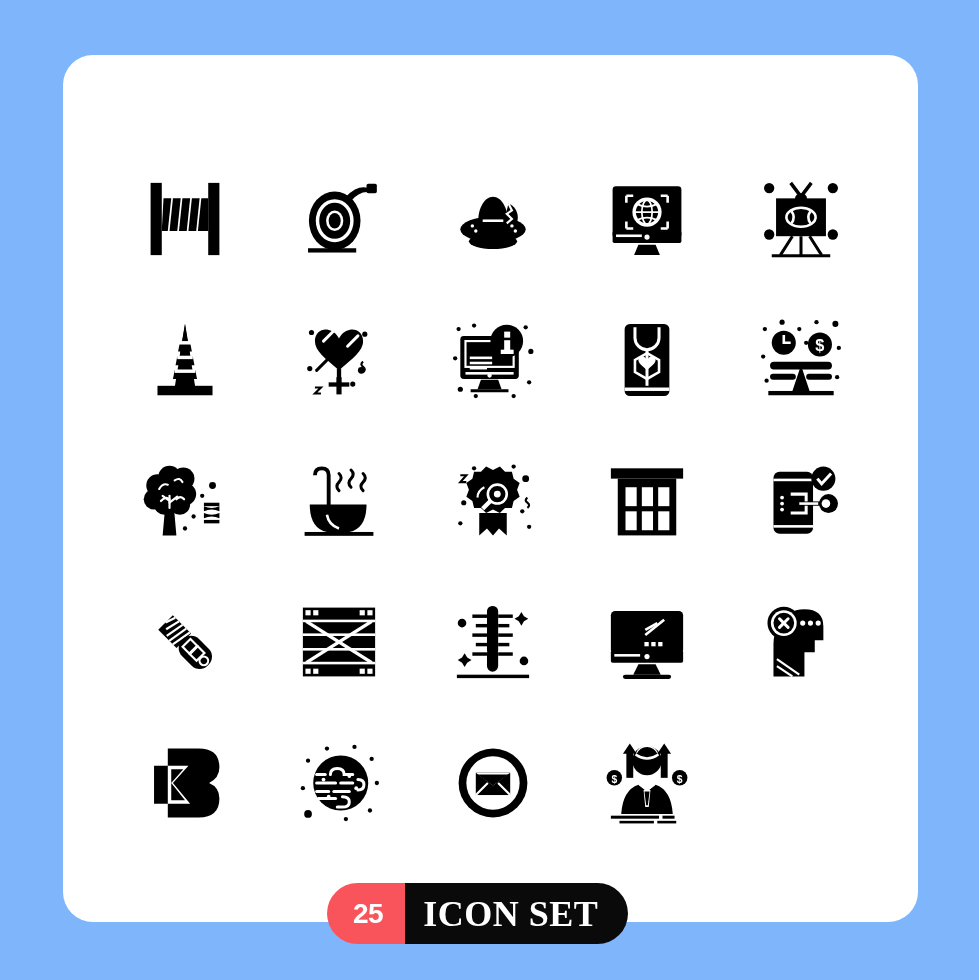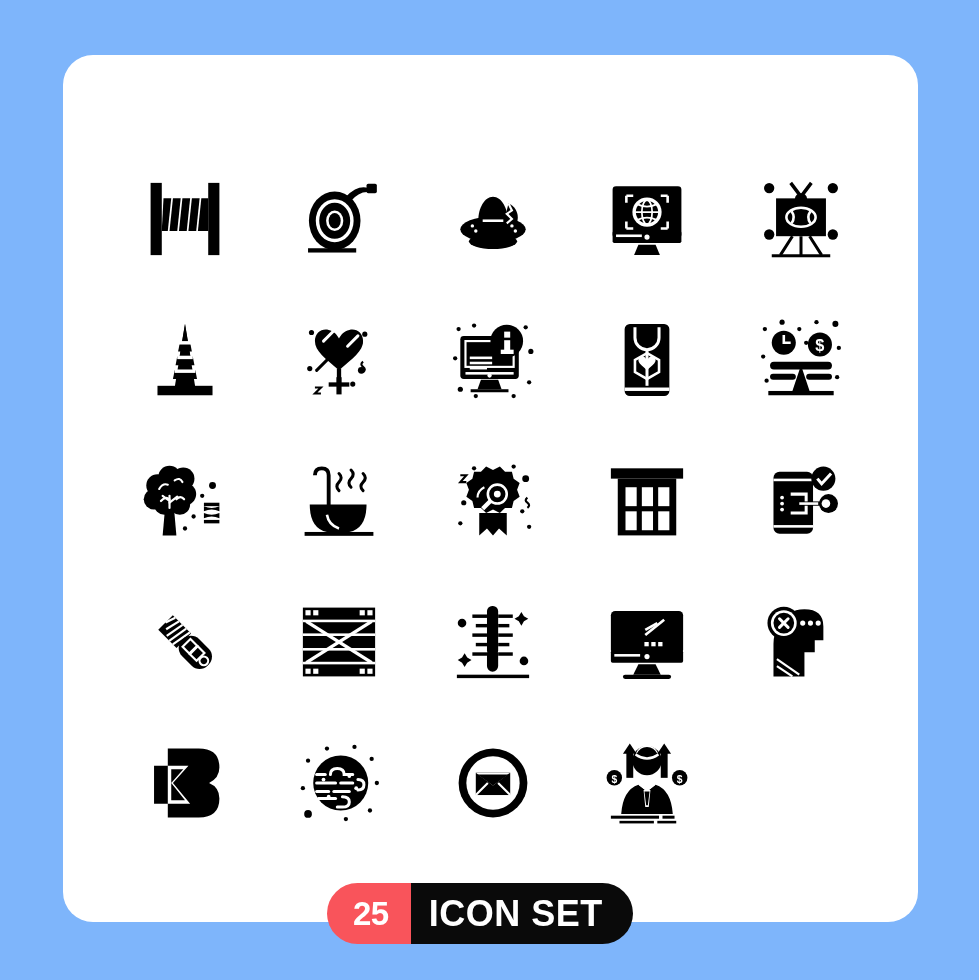--- a/index.html
+++ b/index.html
@@ -36,34 +36,35 @@
     position:absolute;
     left:327px;top:883px;
     height:61px;
     display:flex;align-items:stretch;
     border-radius:31px;
     overflow:hidden;
   }
   #badge-count{
     background:#F9545B;
     color:#FFFFFF;
-    font-size:33px;
+    font-size:28px;
     font-weight:bold;
     display:flex;align-items:center;justify-content:center;
     padding:0 22px 0 26px;
     letter-spacing:-0.5px;
   }
   #badge-label{
     background:#0A0A0A;
     color:#FFFFFF;
     font-size:36px;
     font-weight:bold;
     display:flex;align-items:center;justify-content:center;
     padding:0 30px 0 18px;
     letter-spacing:0.5px;
+    font-family:Liberation Serif, serif;
   }
 </style>
 </head>
 <body>
 
 <div id="stage">
 
   <div id="card"></div>
 
   <div id="grid">

